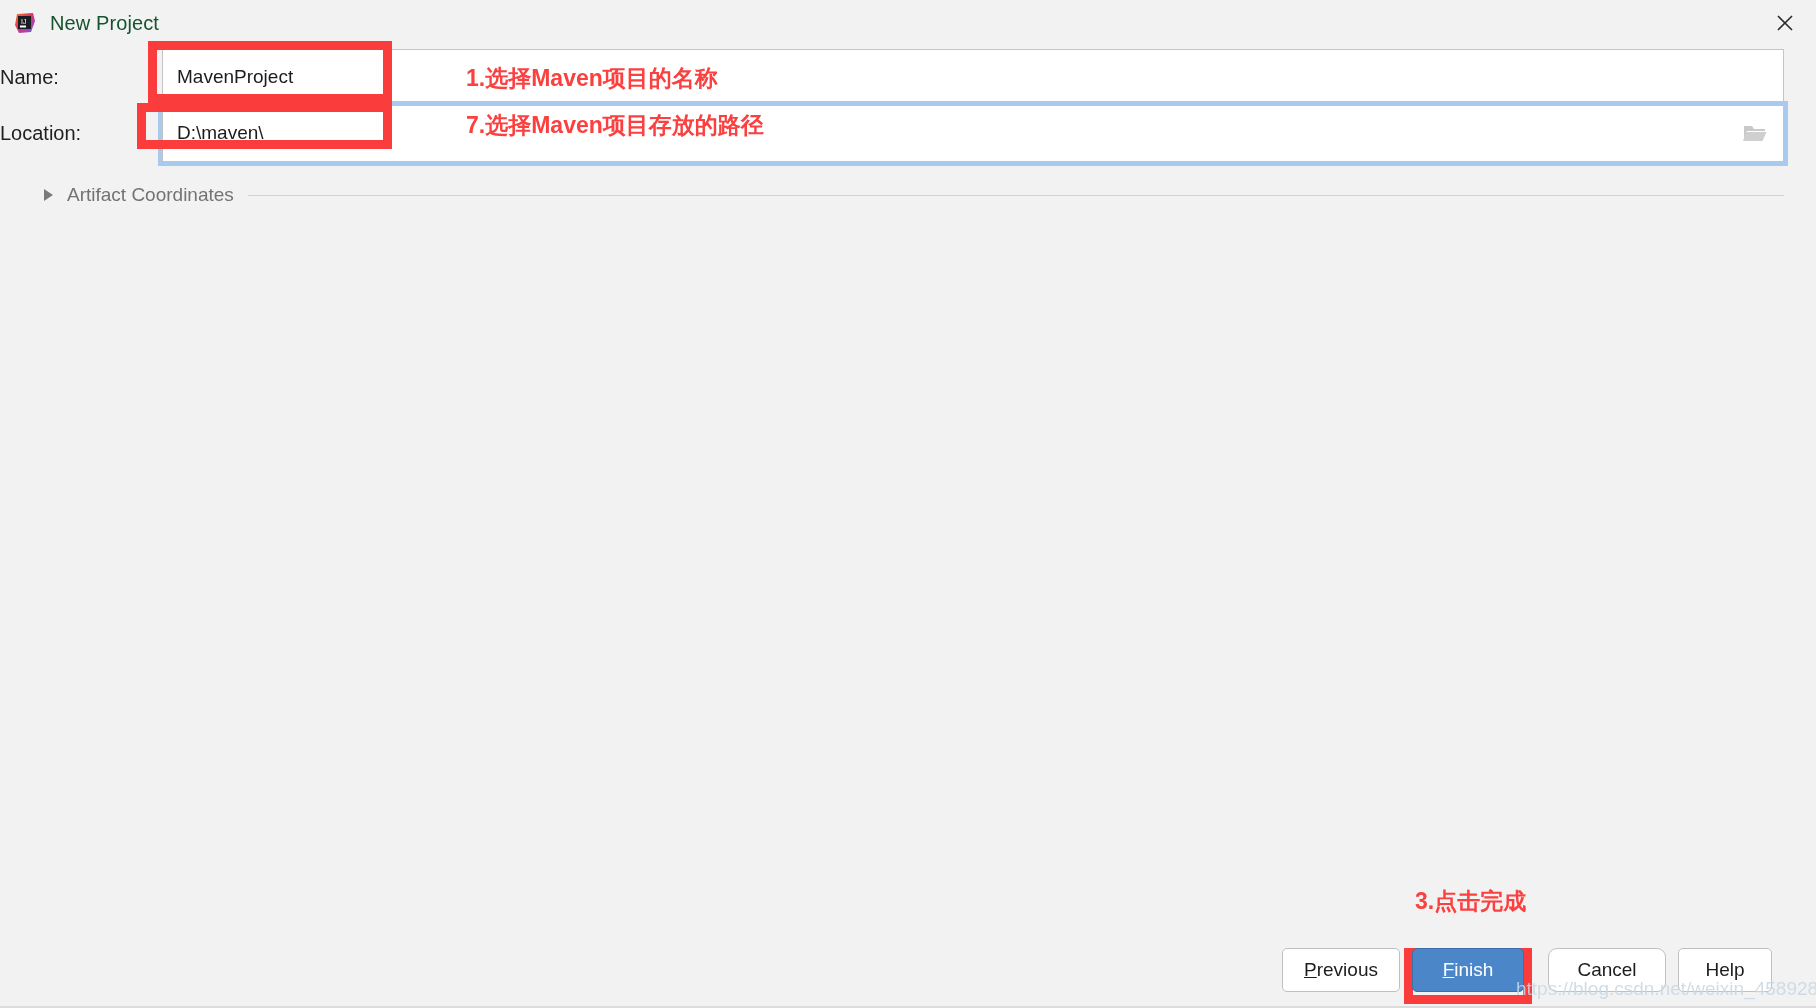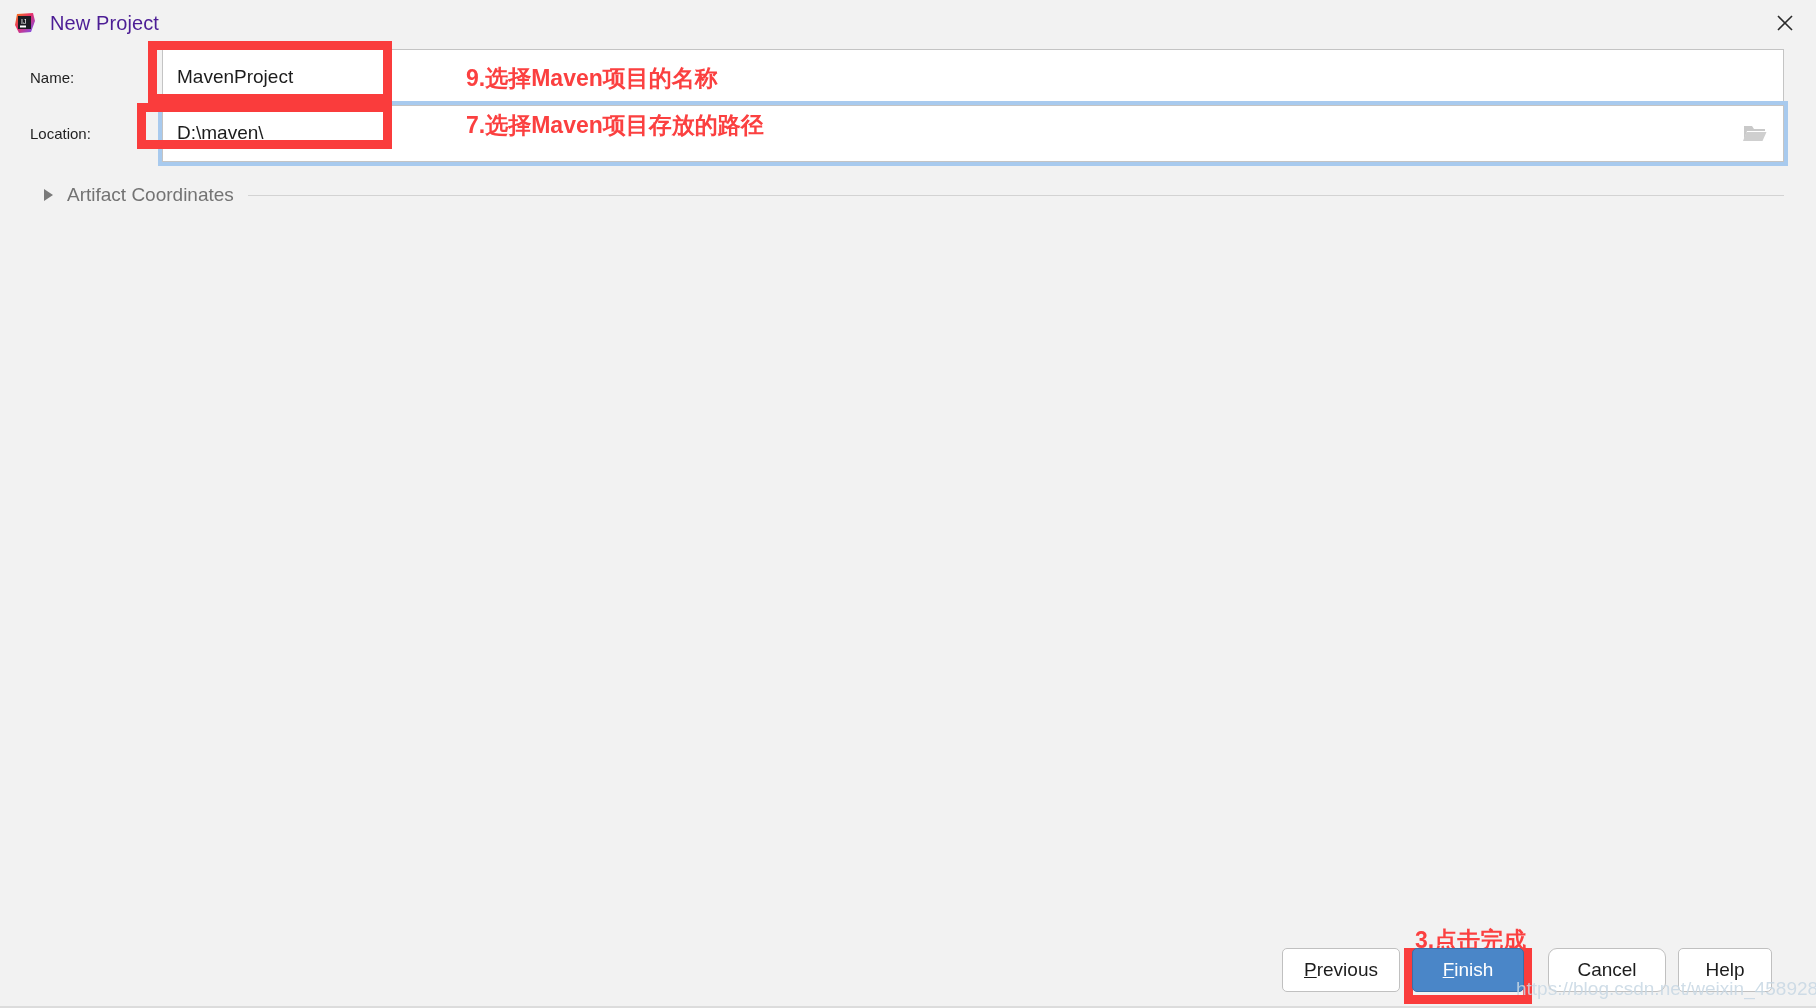--- a/index.html
+++ b/index.html
@@ -30,21 +30,21 @@
     margin-left: 14px;
     width: 22px;
     height: 22px;
     position: relative;
     flex: 0 0 auto;
   }
   .app-icon svg { display:block; }
   .title-text {
     margin-left: 14px;
     font-size: 20px;
-    color: #4c1d95;
+    color: #14532d;
     letter-spacing: .1px;
   }
   .close-btn {
     position: absolute;
     right: 0; top: 0;
     width: 62px;
     height: 46px;
     display: flex;
     align-items: center;
     justify-content: center;
@@ -64,23 +64,22 @@
     width: 1816px;
     height: 44px;
     display: flex;
     align-items: center;
   }
   .row-name     { top: 9px; }
   .row-location { top: 65px; }
 
   .field-label {
     width: 162px;
-    padding-left: 30px;
-    box-sizing: border-box;
-    font-size: 15px;
+    box-sizing: border-box;
+    font-size: 20px;
     color: #1f1f1f;
   }
 
   .input-wrap {
     position: relative;
     height: 57px;
     flex: 1 1 auto;
     margin-right: 32px;
   }
   .text-input {
@@ -160,21 +159,21 @@
   .annot {
     position: absolute;
     color: #fb4040;
     font-size: 23px;
     font-weight: bold;
     white-space: nowrap;
     font-family: "Liberation Sans", "DejaVu Sans", sans-serif;
   }
   .annot-1 { left: 466px; top: 63px; }
   .annot-2 { left: 466px; top: 110px; }
-  .annot-3 { left: 1415px; top: 925px; }
+  .annot-3 { left: 1415px; top: 886px; }
 
   
   .buttonbar {
     position: absolute;
     left: 0;
     top: 948px;
     width: 1816px;
     height: 60px;
   }
   .btn {
@@ -280,21 +279,21 @@
     <span class="collapsible-label">Artifact Coordinates</span>
     <span class="collapsible-rule"></span>
   </div>
 
 </div>
 
 <div class="redbox redbox-name"></div>
 <div class="redbox redbox-location"></div>
 <div class="redbox redbox-finish"></div>
 
-<div class="annot annot-1">9.选择Maven项目的名称</div>
+<div class="annot annot-1">1.选择Maven项目的名称</div>
 <div class="annot annot-2">7.选择Maven项目存放的路径</div>
 <div class="annot annot-3">3.点击完成</div>
 
 <div class="buttonbar">
   <div class="btn btn-previous">
       <span class="mn">P</span>
       <span>revious</span>
     </div>
 
   <div class="btn btn-primary btn-finish">

